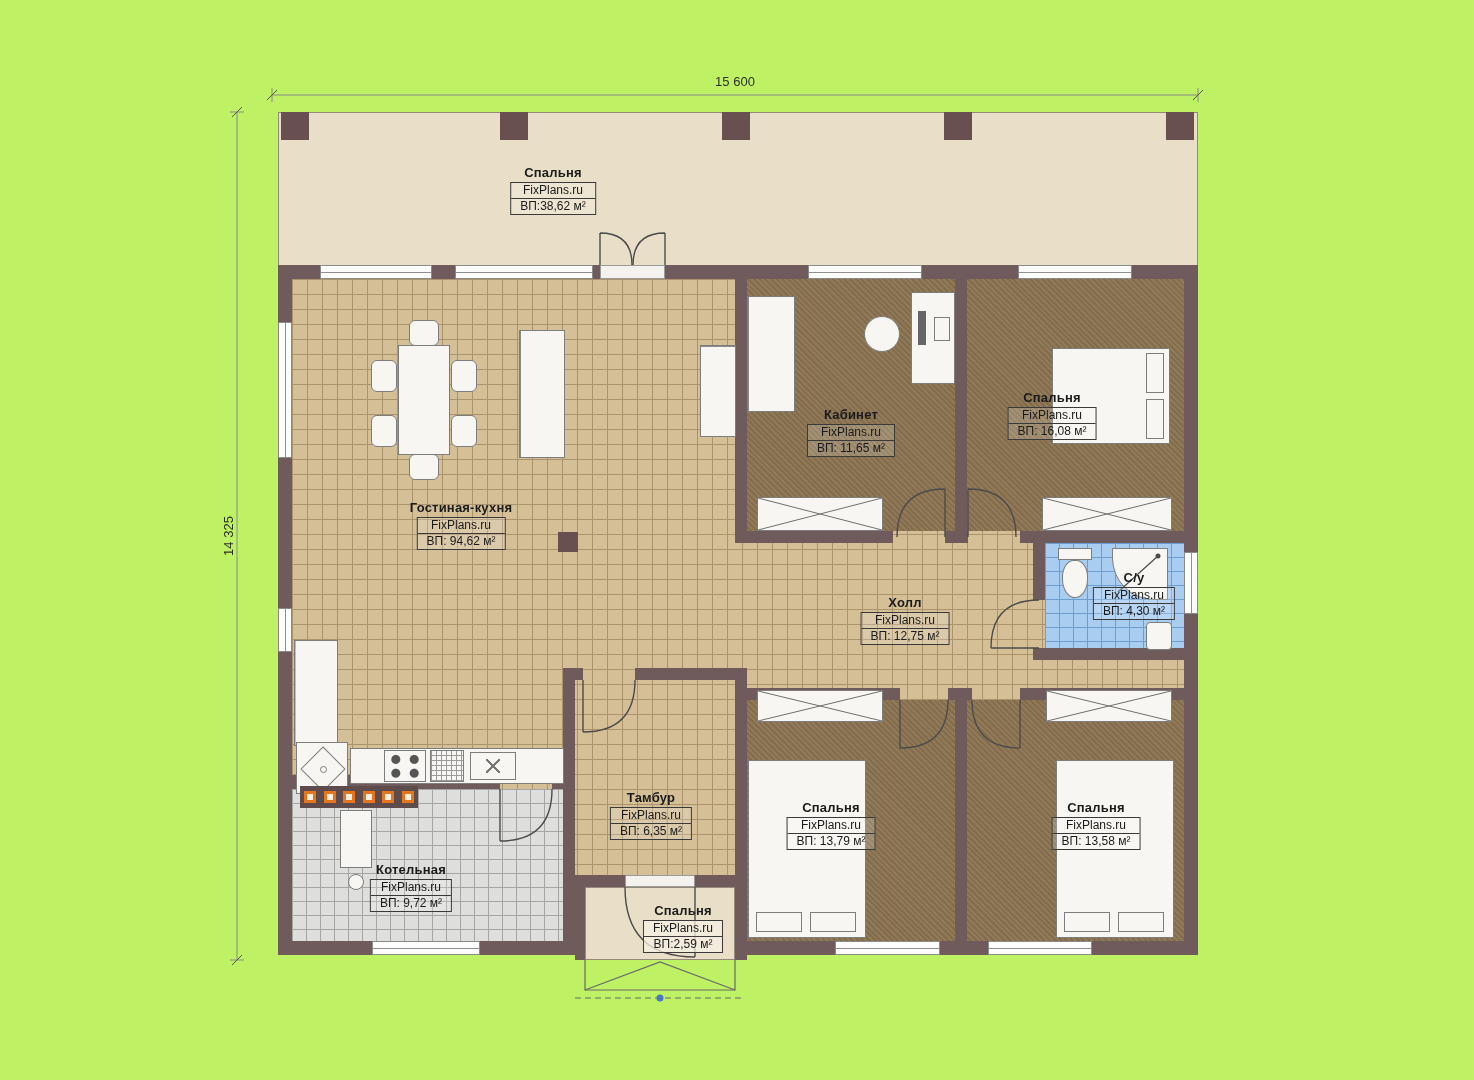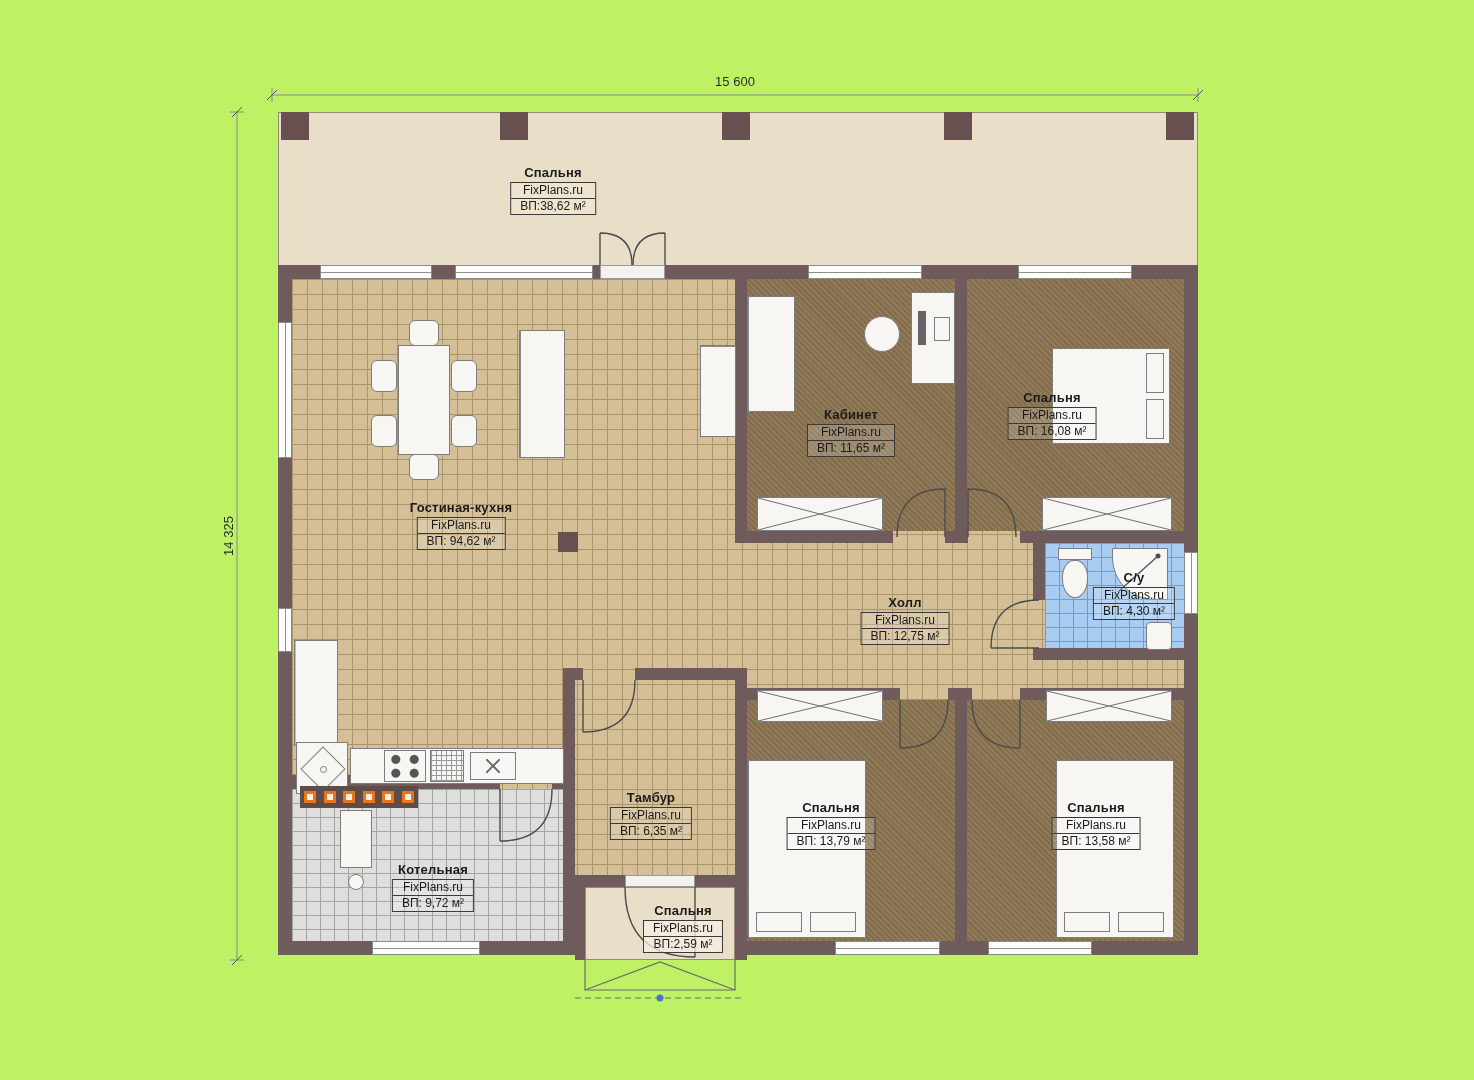--- a/index.html
+++ b/index.html
@@ -285,21 +285,21 @@
   </div>
 
   <div class="room-label" style="left:1096px;top:800px;">
     <div class="room-name">Спальня</div>
     <div class="room-box">
       <div class="room-brand">FixPlans.ru</div>
       <div class="room-area">ВП: 13,58 м²</div>
     </div>
   </div>
 
-  <div class="room-label" style="left:411px;top:862px;padding-left:44px;">
+  <div class="room-label" style="left:411px;top:862px;">
     <div class="room-name">Котельная</div>
     <div class="room-box">
       <div class="room-brand">FixPlans.ru</div>
       <div class="room-area">ВП: 9,72 м²</div>
     </div>
   </div>
 
   <div class="room-label" style="left:683px;top:903px;">
     <div class="room-name">Спальня</div>
     <div class="room-box" style="background:rgba(246,240,226,.75);">

